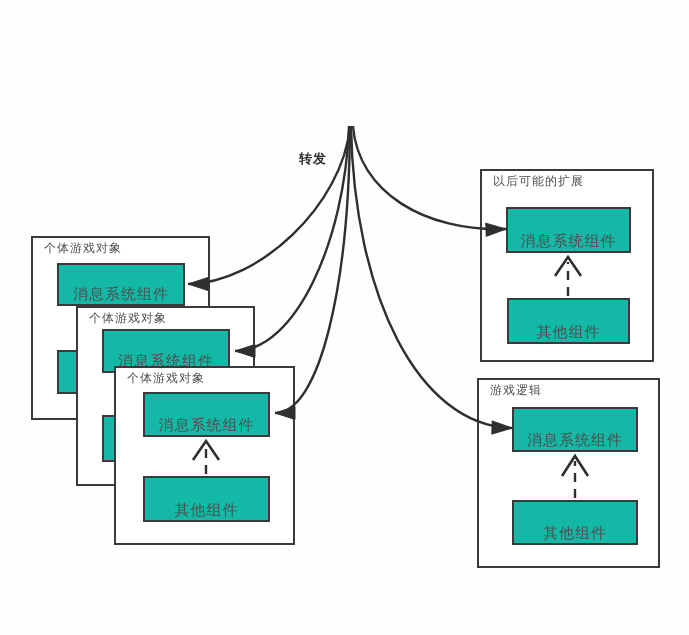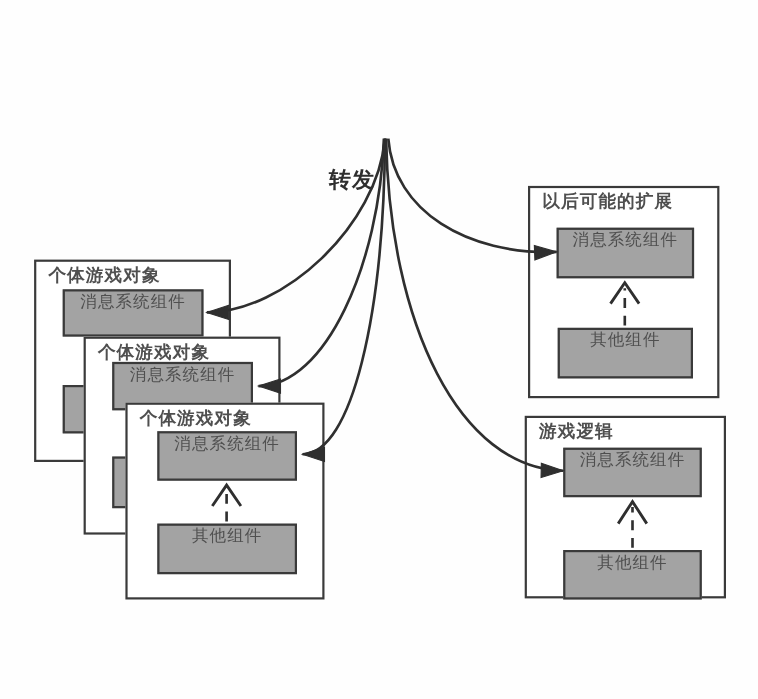--- a/index.html
+++ b/index.html
@@ -1,29 +1,29 @@
 <!DOCTYPE html>
 <html><head>
 <meta charset="utf-8">
 <style>
   html,body{margin:0;padding:0;}
   body{font-family:"DejaVu Sans","Liberation Sans",sans-serif;background:#ffffff;}
   #canvas{position:relative;width:689px;height:635px;background:#fefefe;overflow:hidden;}
 
   .gbox{position:absolute;background:#ffffff;border:2px solid #3a3a3a;box-sizing:border-box;}
-  .gtitle{position:absolute;left:11px;top:2px;font-size:16px;color:#4f4f4f;white-space:nowrap;letter-spacing:1px;font-weight:bold;}
-  .ibox{position:absolute;background:#a3a3a3;border:2px solid #3a3a3a;box-sizing:border-box;
-        display:flex;align-items:flex-start;justify-content:center;
+  .gtitle{position:absolute;left:11px;top:2px;font-size:12px;color:#4f4f4f;white-space:nowrap;letter-spacing:1px;}
+  .ibox{position:absolute;background:#14b8a6;border:2px solid #3a3a3a;box-sizing:border-box;
+        display:flex;align-items:flex-end;justify-content:center;
         font-size:15px;color:#4f4f4f;white-space:nowrap;letter-spacing:1px;}
 
   .hub{position:absolute;left:303px;top:31px;width:97px;height:93px;border:2.5px solid #383838;
        border-radius:50%;background:#ffffff;display:flex;align-items:center;justify-content:center;
        font-size:15px;color:#555555;letter-spacing:1px;z-index:4;box-sizing:border-box;}
 
-  .edge-label{position:absolute;left:299px;top:150px;font-size:20px;font-weight:bold;color:#2e2e2e;
+  .edge-label{position:absolute;left:299px;top:150px;font-size:13px;font-weight:bold;color:#2e2e2e;
               letter-spacing:1px;z-index:6;}
 
   #connectors{position:absolute;left:0;top:0;z-index:5;pointer-events:none;}
 
   .z1{z-index:1}.z2{z-index:2}.z3{z-index:3}
 </style>
 </head>
 <body>
 
 <div id="canvas">
@@ -61,21 +61,21 @@
   <div class="gbox z1" style="left:480px;top:169px;width:174px;height:193px;">
     <span class="gtitle">以后可能的扩展</span>
     <div class="ibox" style="left:24px;top:36px;width:125px;height:46px;">
       <span>消息系统组件</span>
     </div>
     <div class="ibox" style="left:25px;top:127px;width:123px;height:46px;">
       <span>其他组件</span>
     </div>
   </div>
 
-  <div class="gbox z1" style="left:477px;top:378px;width:183px;height:166px;">
+  <div class="gbox z1" style="left:477px;top:378px;width:183px;height:190px;">
     <span class="gtitle">游戏逻辑</span>
     <div class="ibox" style="left:33px;top:27px;width:126px;height:45px;">
       <span>消息系统组件</span>
     </div>
     <div class="ibox" style="left:33px;top:120px;width:126px;height:45px;">
       <span>其他组件</span>
     </div>
   </div>
 
 

